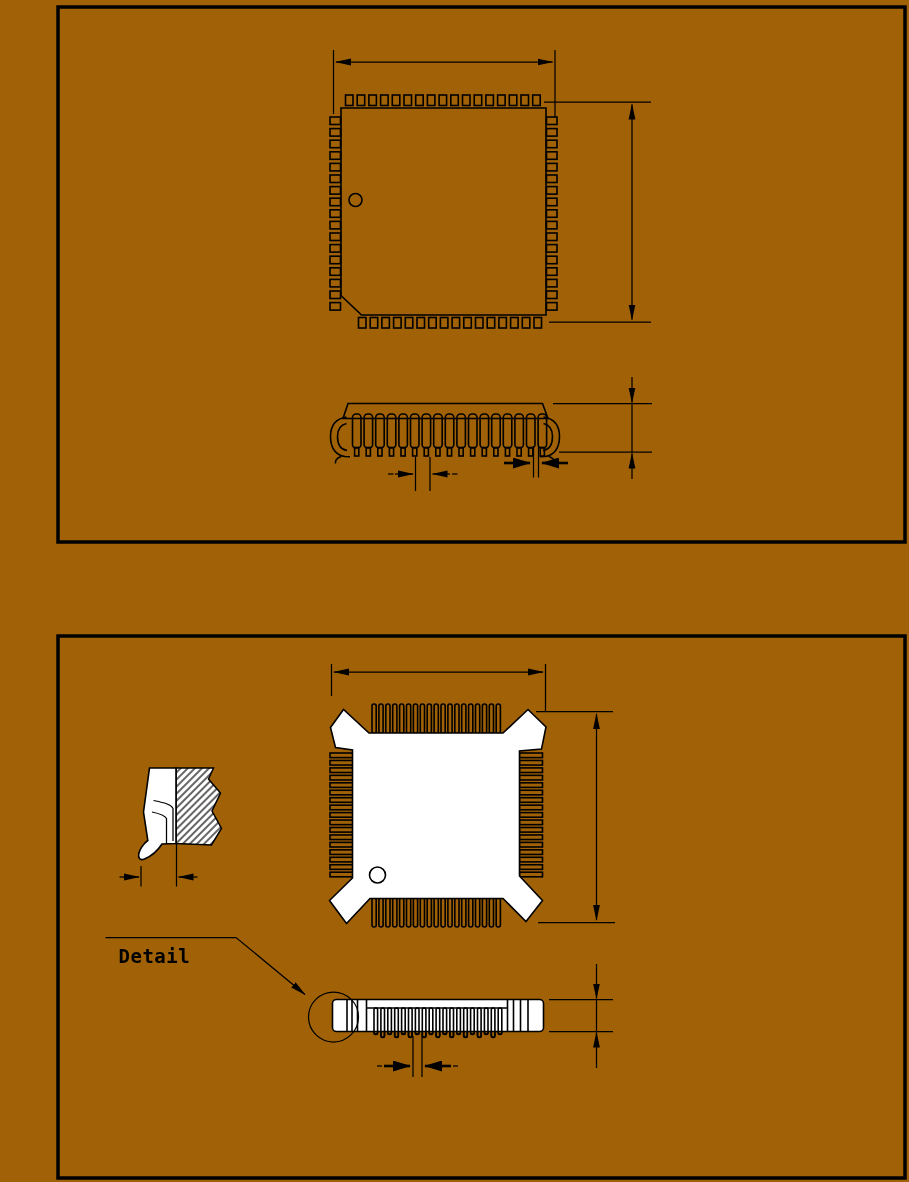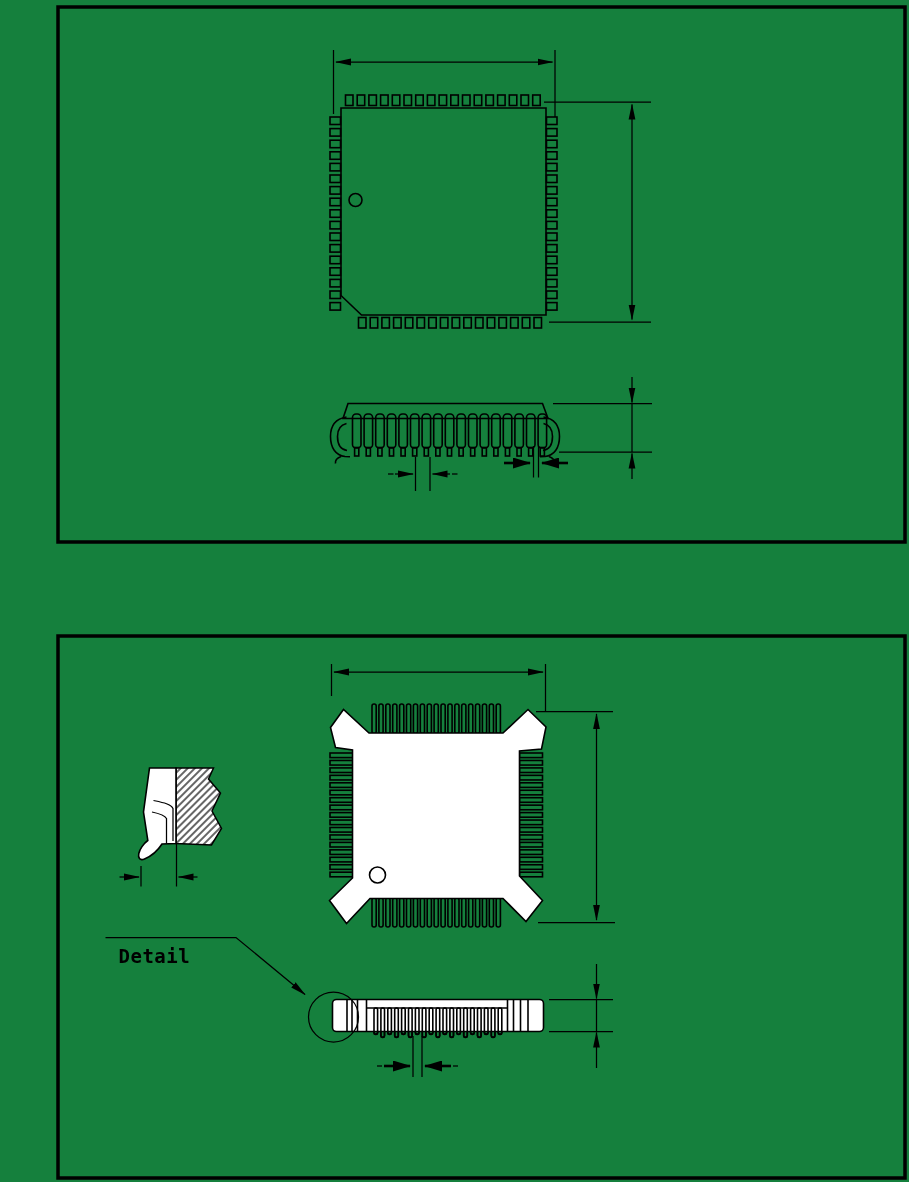--- a/index.html
+++ b/index.html
@@ -1,16 +1,16 @@
 <!DOCTYPE html>
 <html><head>
 <meta charset="utf-8">
 <style>
   html,body { margin:0; padding:0; background:#ffffff; }
-  .page { position:relative; width:909px; height:1182px; background:#15803d; overflow:hidden; }
+  .page { position:relative; width:909px; height:1182px; background:#a16207; overflow:hidden; }
   svg { display:block; }
   .ln     { fill:none; stroke:#000; stroke-width:1.6; }
   .lnthin { fill:none; stroke:#000; stroke-width:1.25; }
   .lnb    { fill:none; stroke:#000; stroke-width:2.6; }
   .wht    { fill:#fff; stroke:#000; stroke-width:1.6; }
   .hatched{ fill:url(#hatch); stroke:#000; stroke-width:1.5; }
   .frame  { fill:none; stroke:#000; stroke-width:3.5; }
   .lbl    { font-family:"DejaVu Sans Mono","Liberation Mono",monospace; font-size:19px; font-weight:bold; fill:#000; letter-spacing:0.5px; }
 </style>
 </head>

